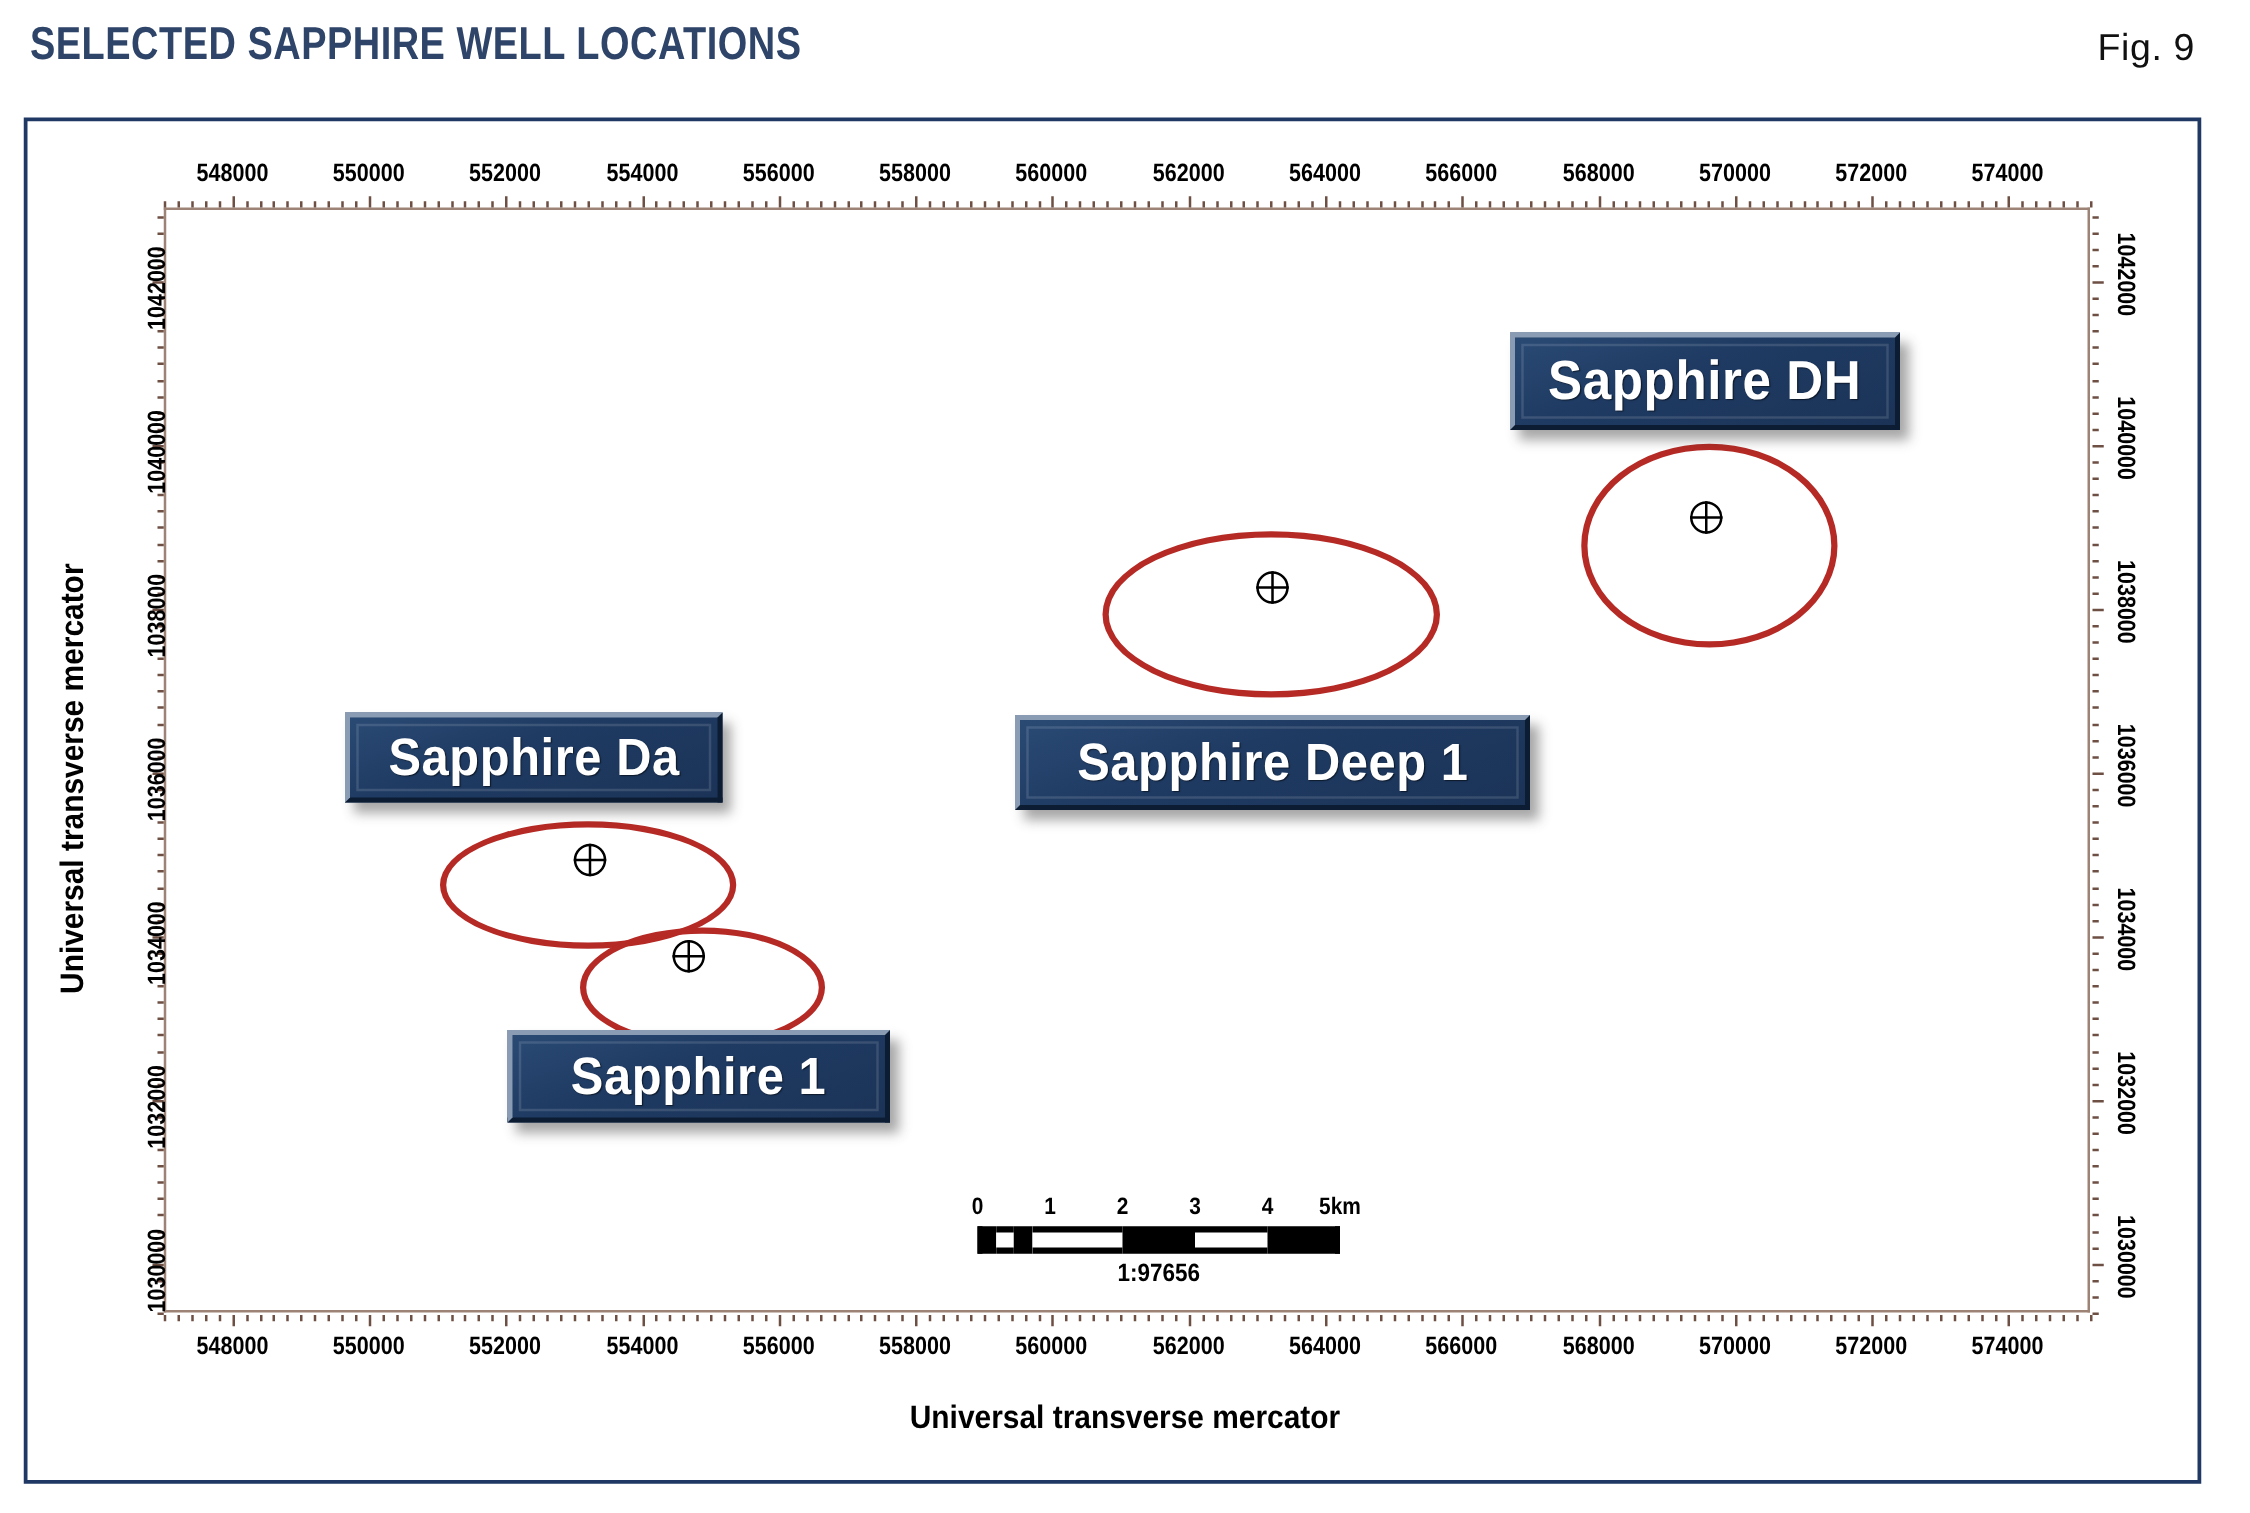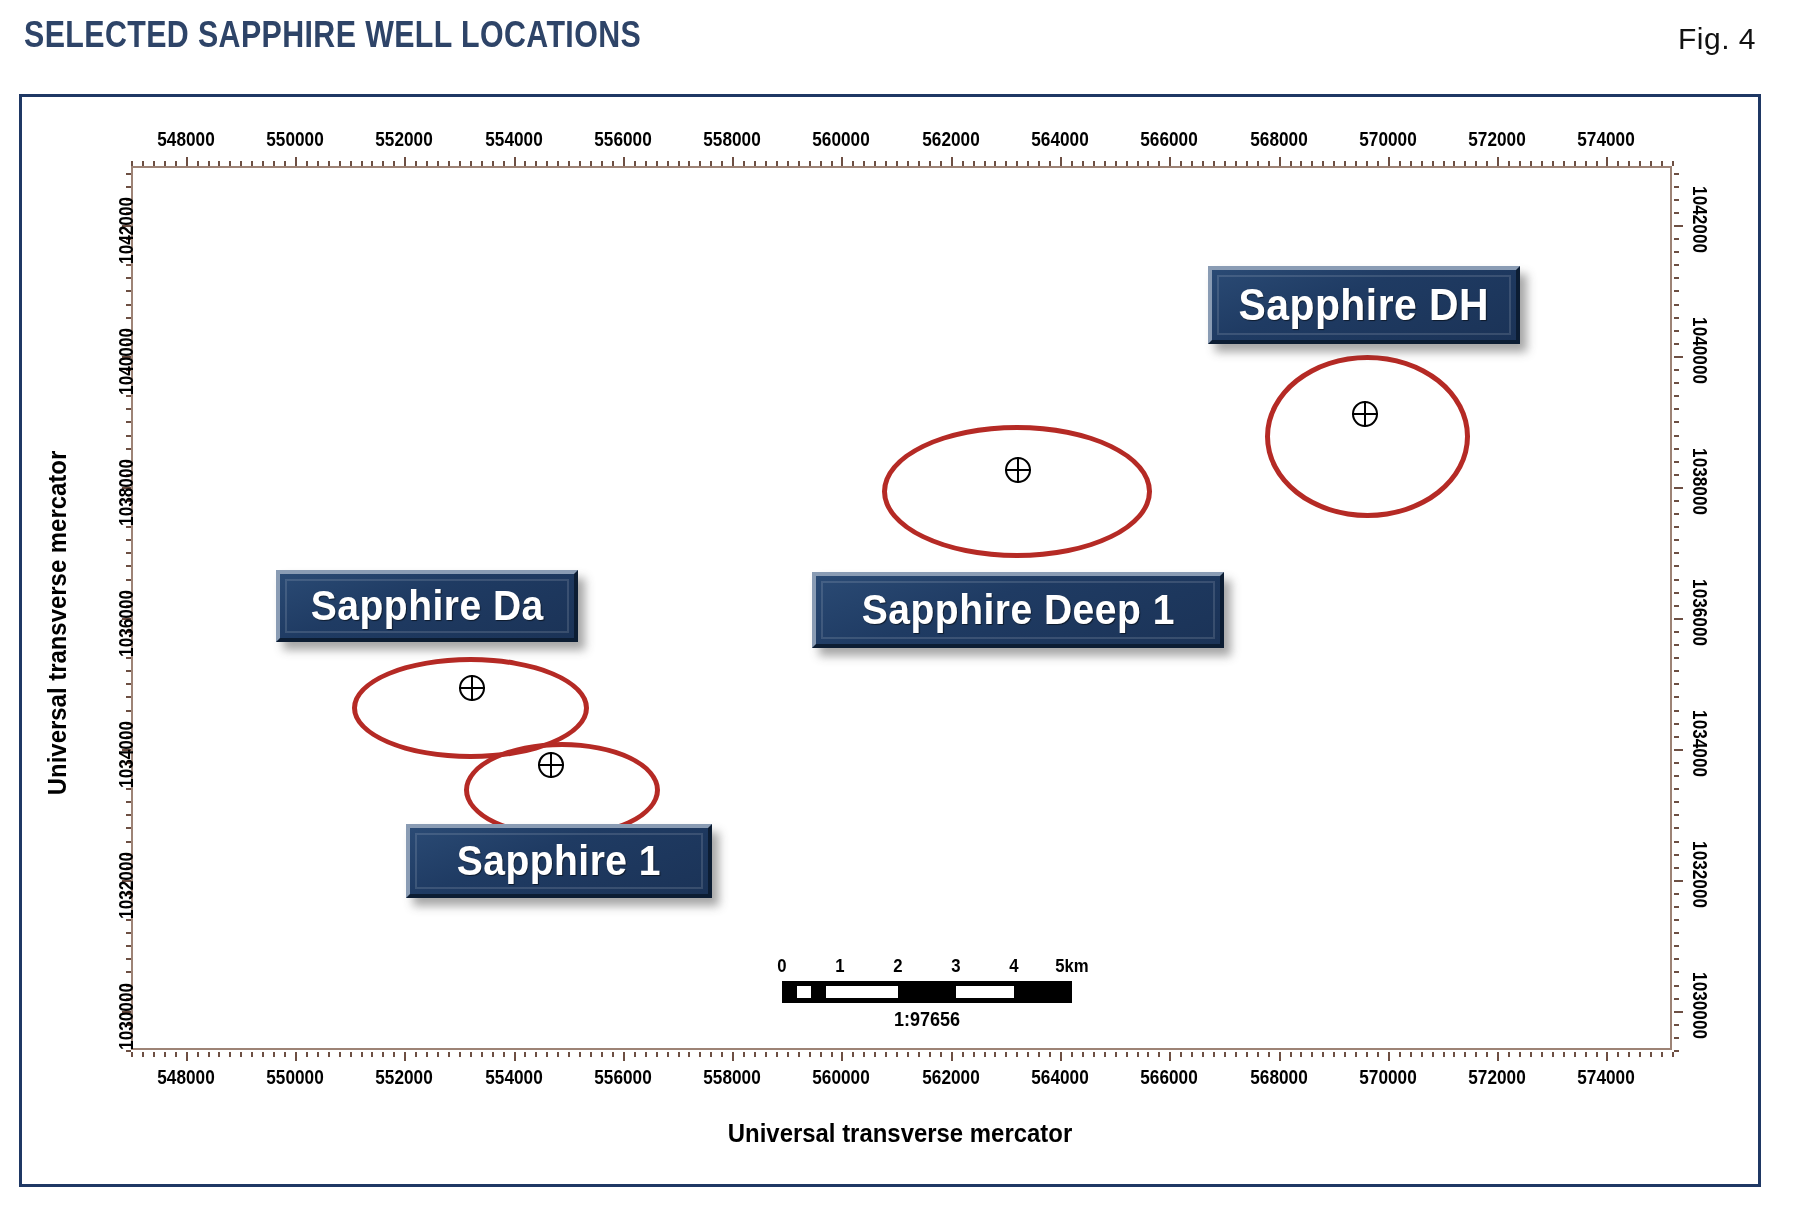--- a/index.html
+++ b/index.html
@@ -160,21 +160,21 @@
     font-family:"Liberation Sans Narrow","Liberation Sans",sans-serif;
     font-weight:bold;font-size:20px;color:#000;
     transform:scaleX(.9);
   }
 </style>
 </head>
 <body>
 
 <div id="header">
   <div id="page-title">SELECTED SAPPHIRE WELL LOCATIONS</div>
-  <div id="fig-label">Fig. 4</div>
+  <div id="fig-label">Fig. 9</div>
 </div>
 
 <div id="figure-frame"></div>
 
 <div id="plot-area"></div>
 <div class="axis-line" id="axis-top"></div>
 <div class="axis-line" id="axis-bottom"></div>
 <div class="axis-line" id="axis-left"></div>
 <div class="axis-line" id="axis-right"></div>
 

